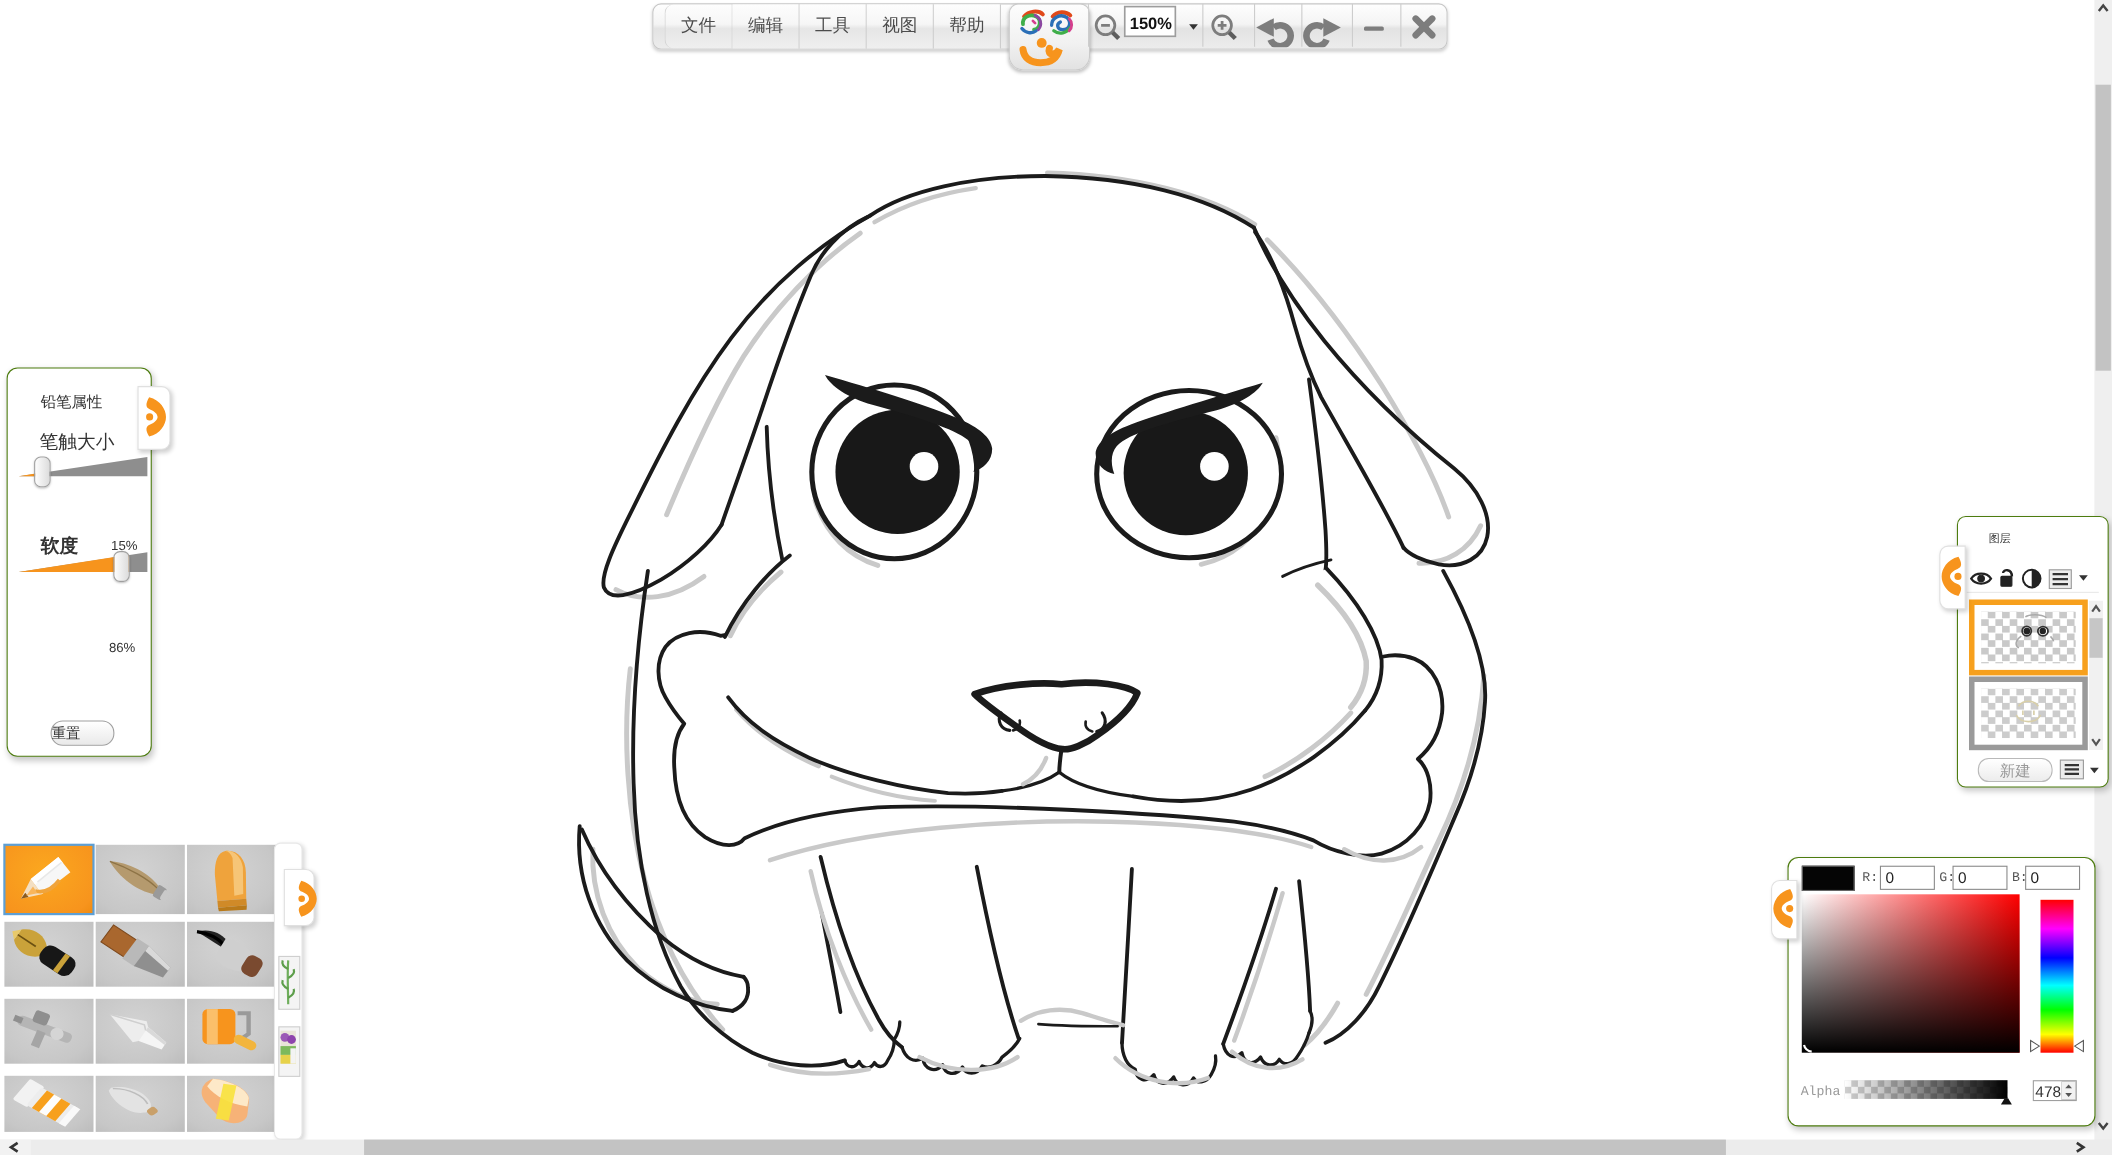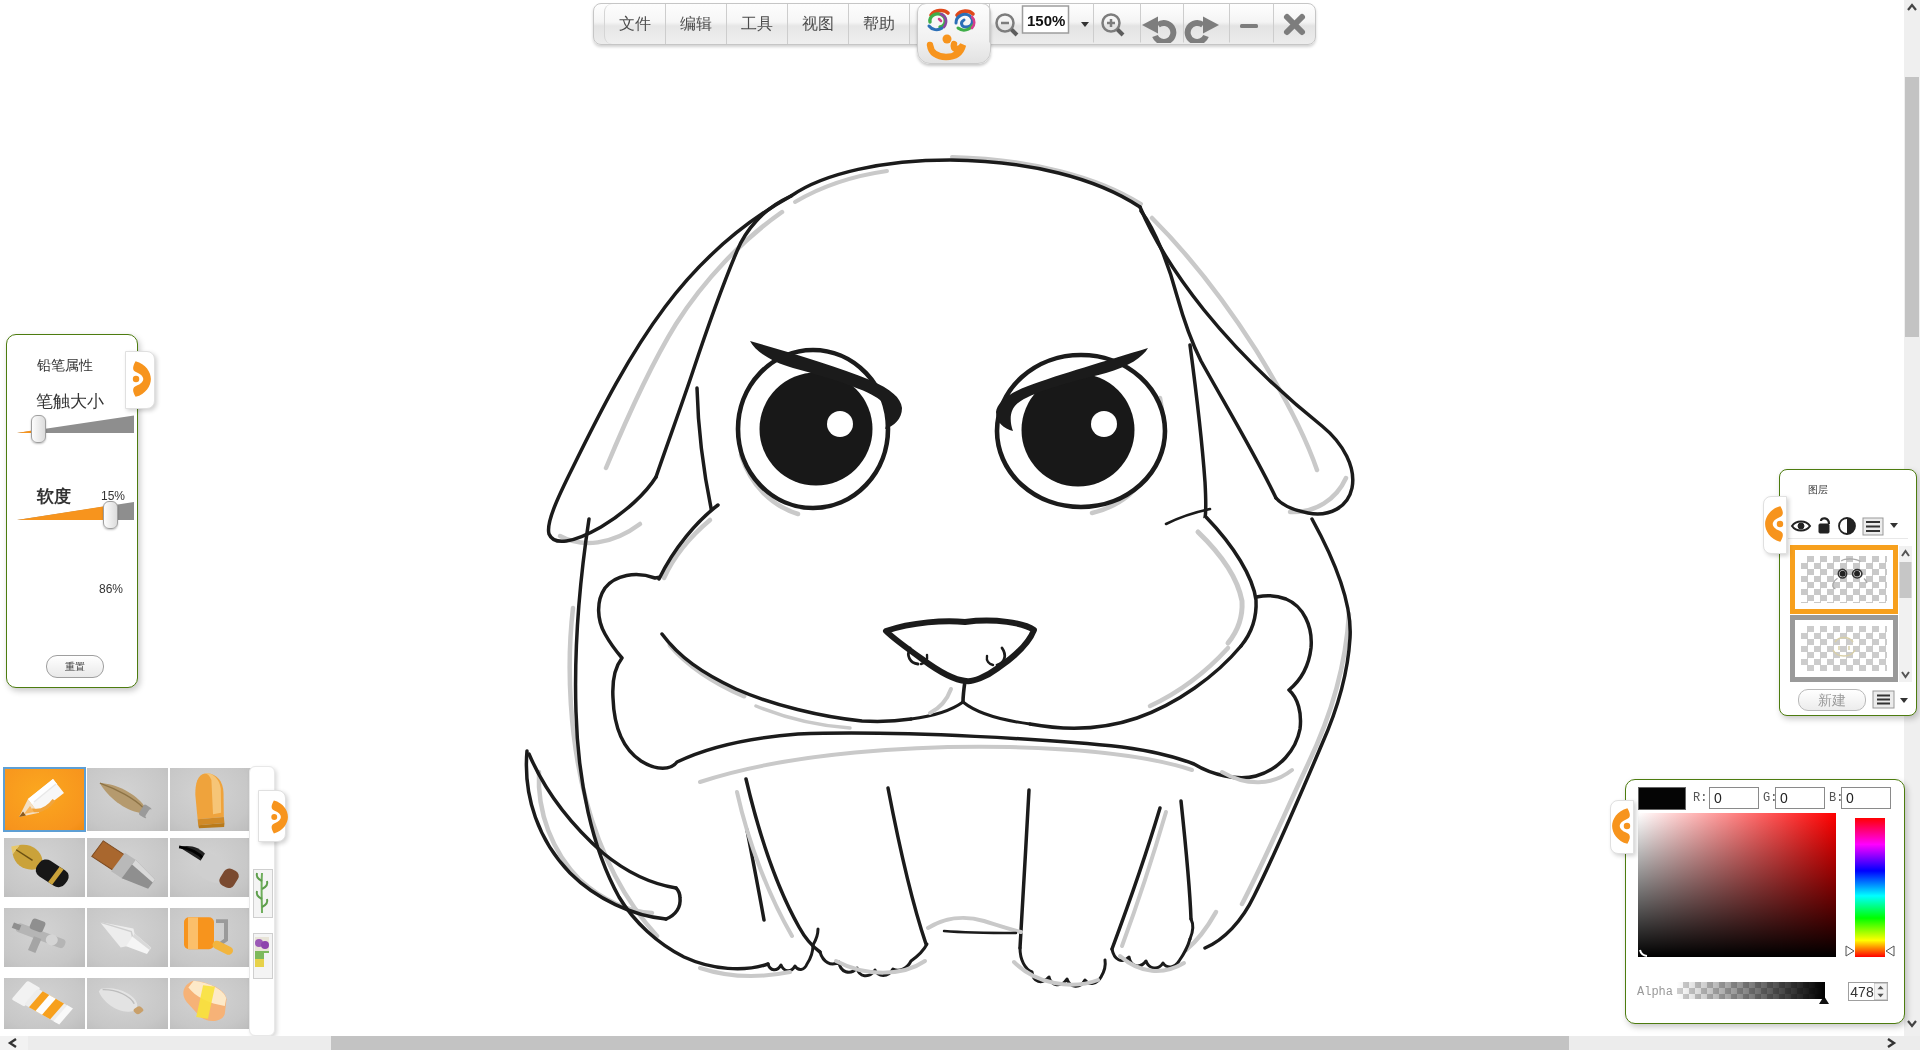--- a/index.html
+++ b/index.html
@@ -20,21 +20,21 @@
   .panel{z-index:5;background:#fff;border:1px solid #4d7c0f;border-radius:10px;
          box-shadow:2px 3px 6px rgba(0,0,0,0.22);}
   
   #pp{left:6px;top:334px;width:130px;height:352px;}
   #pp .title{position:absolute;left:30px;top:22px;font-size:14px;color:#333;}
   #pp .lab{position:absolute;font-size:17px;color:#333;}
   #pp .pct{position:absolute;font-size:12px;color:#333;margin-top:45px;}
   .knob{position:absolute;width:13px;height:26px;border-radius:6px;background:linear-gradient(90deg,#fdfdfd,#dcdcdc);border:1px solid #9f9f9f;box-shadow:0 1px 2px rgba(0,0,0,0.25);}
   #resetBtn{position:absolute;left:39px;top:320px;width:56px;height:21px;border-radius:11px;
      background:linear-gradient(#ffffff,#e9e9e9);border:1px solid #9f9f9f;
-     font-size:10px;color:#333;text-align:center;line-height:21px;}
+     font-size:13px;color:#333;line-height:21px;}
   
   .tab{position:absolute;z-index:6;background:#fff;border:1px solid #e0e0e0;box-shadow:2px 2px 4px rgba(0,0,0,0.18);}
   
   .cell{position:absolute;width:81px;background:radial-gradient(ellipse at 45% 40%, #d3d3d3 0%, #c7c7c7 70%, #bcbcbc 100%);}
   #cell0{background:radial-gradient(ellipse at 45% 40%, #fba81f 0%, #f7941d 80%, #ef8a10 100%);outline:2px solid #5e9fd4;outline-offset:-1px;}
   .mini{position:absolute;left:253px;width:18px;background:#f4f4f4;border:1px solid #cfcfcf;}
   
   #layers{left:1779px;top:469px;width:136px;height:245px;border-radius:8px;}
   #layers .title{position:absolute;left:8px;top:13px;font-size:10px;color:#333;margin-left:20px;}
   .thumbwrap{position:absolute;left:10px;width:108px;height:69px;box-sizing:border-box;}

